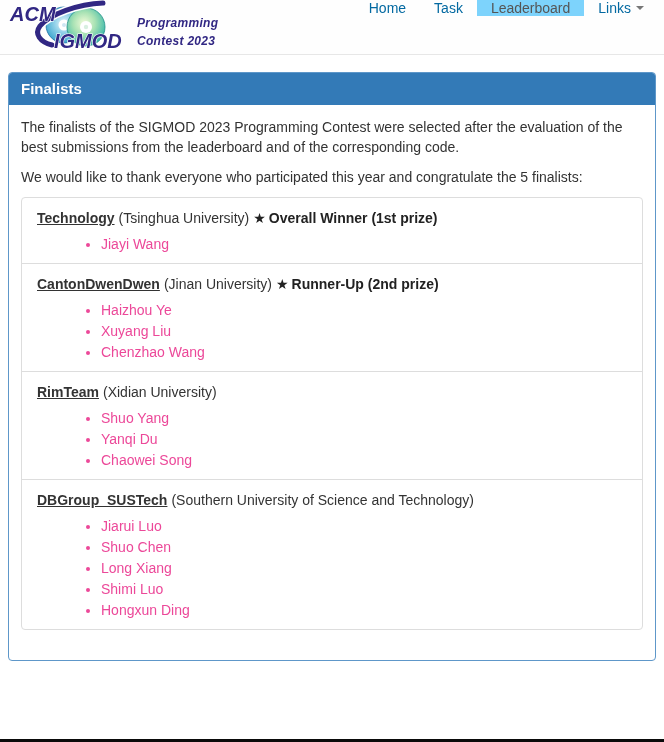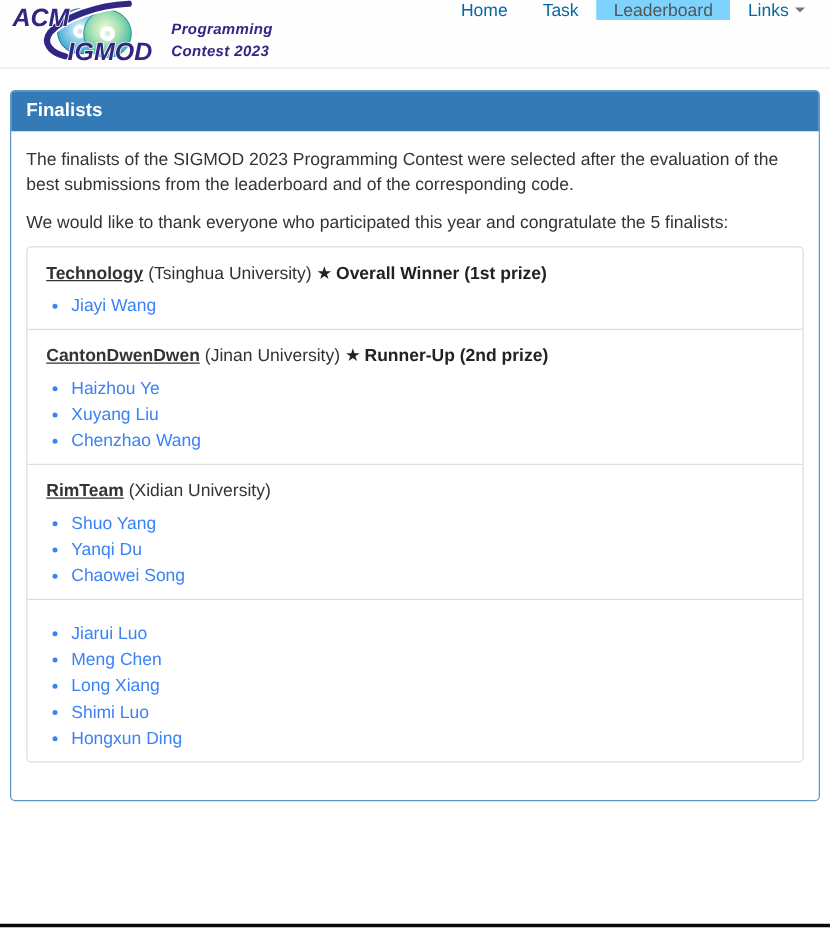--- a/index.html
+++ b/index.html
@@ -99,21 +99,21 @@
   .team-name {
     font-weight: bold;
     color: #333;
     text-decoration: underline;
     cursor: pointer;
   }
   .team-univ { color: #333; margin-left: 4px; }
   .team-prize-wrap { margin-left: 4px; font-weight: bold; color: #222; }
   .team-prize-wrap .star { font-weight: normal; margin-right: 3px; }
   .team-item ul { margin: 6px 0 0 0; padding-left: 20px; }
-  .team-item li { line-height: 21px; color: #3b82f6; }
+  .team-item li { line-height: 21px; color: #ec4899; margin-left: 44px; }
 
   
   .window-bottom {
     position: absolute;
     left: 0; bottom: 0;
     width: 100%; height: 3px;
     background: #0a0a0a;
   }
 </style>
 </head>
@@ -203,24 +203,27 @@
     </div>
     <ul>
 
     <li>Shuo Yang</li>
             <li>Yanqi Du</li>
             <li>Chaowei Song</li>
           </ul>
   </div>
 
   <div class="team-item">
+    <div class="team-head">
+      <a class="team-name">DBGroup_SUSTech</a><span class="team-univ">(Southern University of Science and Technology)</span>
+    </div>
     <ul>
 
     <li>Jiarui Luo</li>
-            <li>Meng Chen</li>
+            <li>Shuo Chen</li>
             <li>Long Xiang</li>
             <li>Shimi Luo</li>
             <li>Hongxun Ding</li>
           </ul>
   </div>
 </div>
   </div>
 </section>
 
 <div class="window-bottom"></div>

